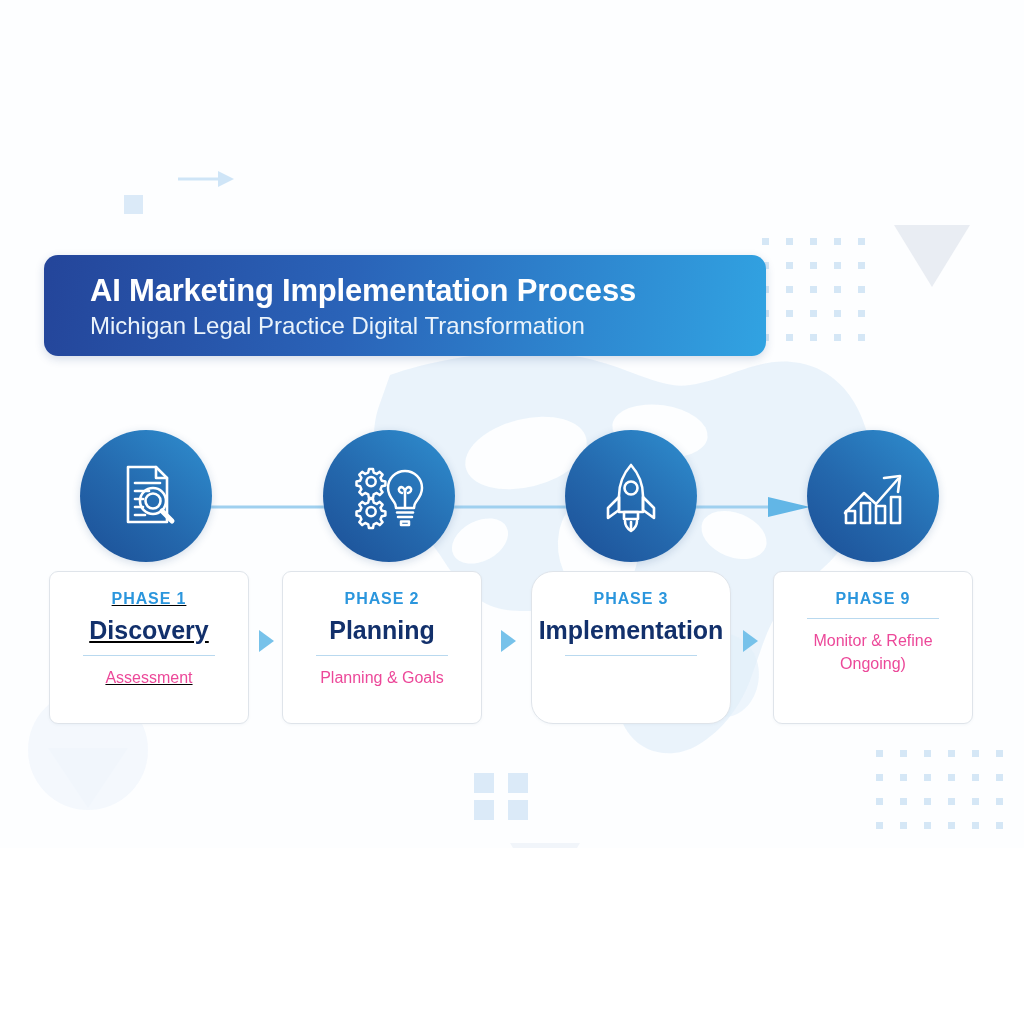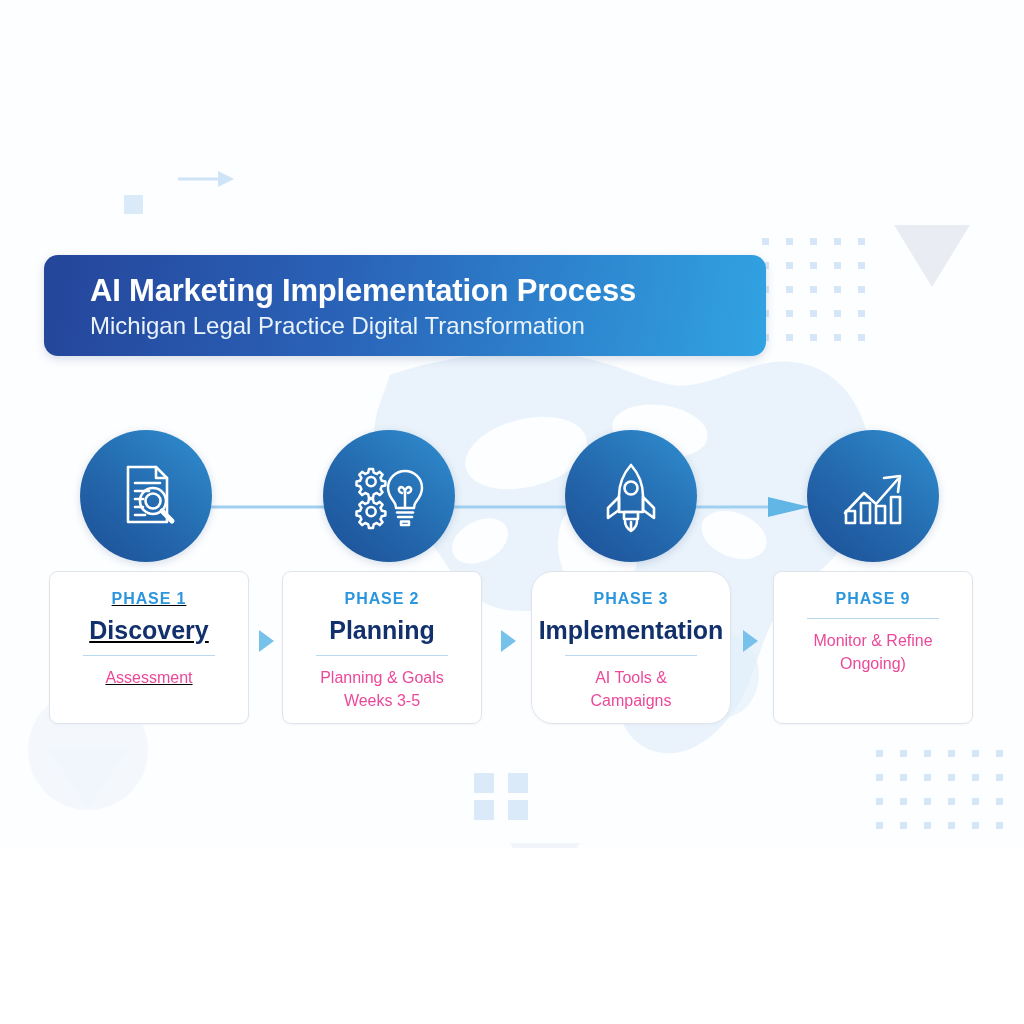--- a/index.html
+++ b/index.html
@@ -387,32 +387,27 @@
       <div>Assessment</div>
     </div>
   </div>
 
   <div class="card k2">
     <div class="phase-label">PHASE 2</div>
     <div class="phase-title">Planning</div>
     <div class="phase-rule"></div>
     <div class="phase-desc">
       <div>Planning &amp; Goals</div>
-      <div>Weeks 3-5</div>
     </div>
   </div>
 
   <div class="card k3">
     <div class="phase-label">PHASE 3</div>
     <div class="phase-title">Implementation</div>
     <div class="phase-rule"></div>
-    <div class="phase-desc">
-      <div>AI Tools &amp;</div>
-      <div>Campaigns</div>
-    </div>
   </div>
 
   <div class="card k4">
     <div class="phase-label">PHASE 9</div>
     <div class="phase-rule"></div>
     <div class="phase-desc">
       <div>Monitor &amp; Refine</div>
       <div>Ongoing)</div>
     </div>
   </div>

